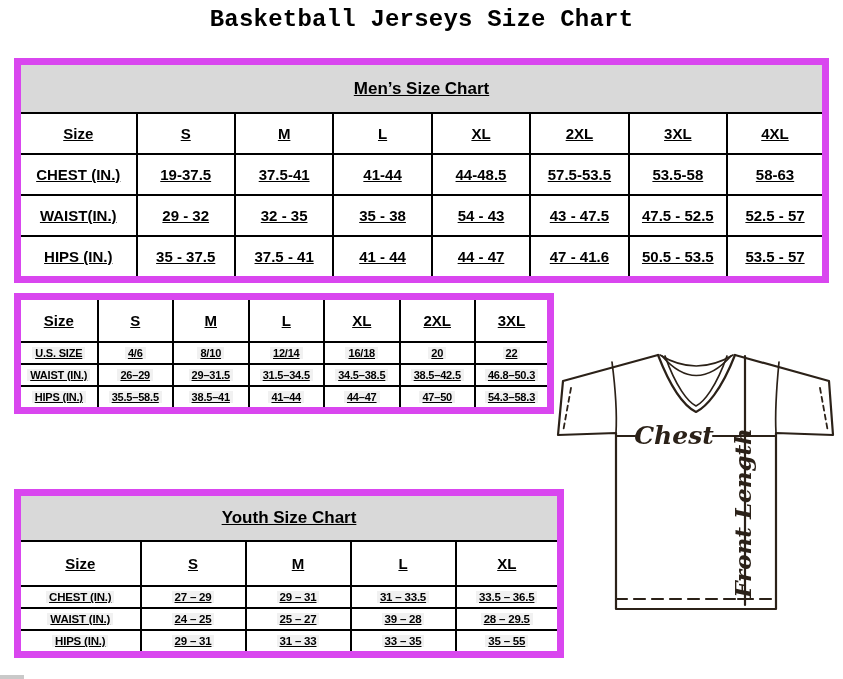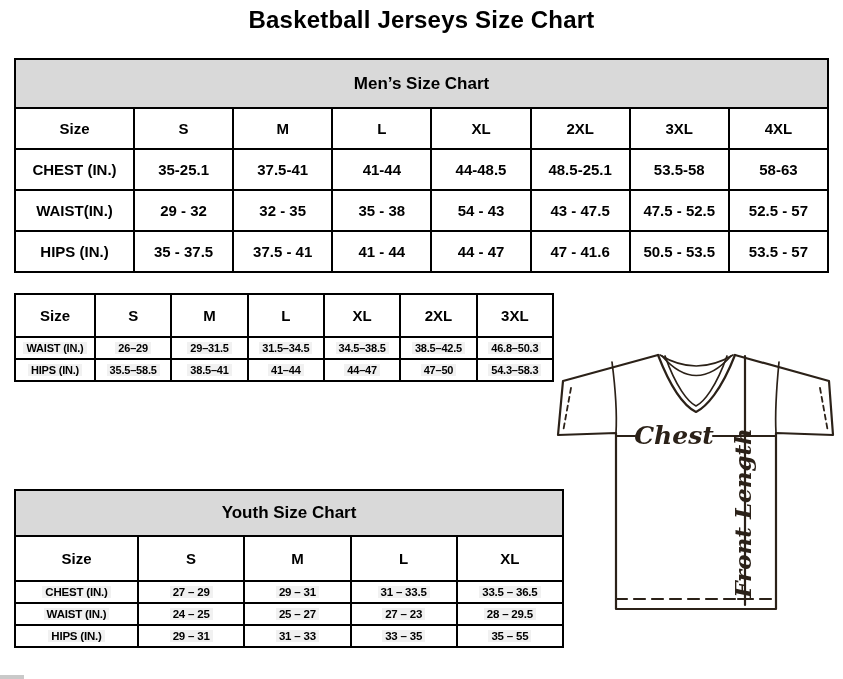--- a/index.html
+++ b/index.html
@@ -2,25 +2,26 @@
 <html><head>
 <meta charset="utf-8">
 <style>
   html,body{margin:0;padding:0;}
   body{
     width:843px;height:679px;position:relative;background:#ffffff;
     font-family:"Liberation Sans",sans-serif;color:#000;overflow:hidden;
   }
   .page-title{
     position:absolute;top:6px;left:0;width:843px;text-align:center;
-    font-size:24px;font-weight:bold;letter-spacing:.2px;
+    font-size:24px;font-weight:bold;letter-spacing:.2px;font-family:Liberation Mono, monospace;
   }
   table.tbl{
     position:absolute;border-collapse:collapse;table-layout:fixed;
-    border:2px solid #d946ef;
+    border:7px solid #d946ef;
+    text-decoration:underline;
   }
   .tbl td{
     border:2px solid #000;text-align:center;vertical-align:middle;
     font-weight:bold;padding:0;overflow:hidden;white-space:nowrap;
   }
   .tbl .title-cell{background:#d9d9d9;font-size:17px;}
   #men{left:14px;top:58px;width:815px;}
   #men .title-row td{height:47px;}
   #men .header-row td,#men .data-row td{height:39px;font-size:15px;}
   #men col.c0{width:119px;}
@@ -67,25 +68,25 @@
         <td class="size-cell">S</td>
         <td class="size-cell">M</td>
         <td class="size-cell">L</td>
         <td class="size-cell">XL</td>
         <td class="size-cell">2XL</td>
         <td class="size-cell">3XL</td>
         <td class="size-cell">4XL</td>
       </tr>
       <tr class="data-row">
         <td class="label-cell"><span class="cellspan">CHEST (IN.)</span></td>
-        <td class="value-cell"><span class="cellspan">35-25.1</span></td>
+        <td class="value-cell"><span class="cellspan">19-37.5</span></td>
         <td class="value-cell"><span class="cellspan">37.5-41</span></td>
         <td class="value-cell"><span class="cellspan">41-44</span></td>
         <td class="value-cell"><span class="cellspan">44-48.5</span></td>
-        <td class="value-cell"><span class="cellspan">48.5-25.1</span></td>
+        <td class="value-cell"><span class="cellspan">57.5-53.5</span></td>
         <td class="value-cell"><span class="cellspan">53.5-58</span></td>
         <td class="value-cell"><span class="cellspan">58-63</span></td>
       </tr>
       <tr class="data-row">
         <td class="label-cell"><span class="cellspan">WAIST(IN.)</span></td>
         <td class="value-cell"><span class="cellspan">29 - 32</span></td>
         <td class="value-cell"><span class="cellspan">32 - 35</span></td>
         <td class="value-cell"><span class="cellspan">35 - 38</span></td>
         <td class="value-cell"><span class="cellspan">54 - 43</span></td>
         <td class="value-cell"><span class="cellspan">43 - 47.5</span></td>
@@ -118,20 +119,29 @@
       <tr class="header-row">
         <td class="label-cell">Size</td>
         <td class="size-cell">S</td>
         <td class="size-cell">M</td>
         <td class="size-cell">L</td>
         <td class="size-cell">XL</td>
         <td class="size-cell">2XL</td>
         <td class="size-cell">3XL</td>
       </tr>
       <tr class="data-row">
+        <td class="label-cell"><span class="cellspan">U.S. SIZE</span></td>
+        <td class="value-cell"><span class="cellspan">4/6</span></td>
+        <td class="value-cell"><span class="cellspan">8/10</span></td>
+        <td class="value-cell"><span class="cellspan">12/14</span></td>
+        <td class="value-cell"><span class="cellspan">16/18</span></td>
+        <td class="value-cell"><span class="cellspan">20</span></td>
+        <td class="value-cell"><span class="cellspan">22</span></td>
+      </tr>
+      <tr class="data-row">
         <td class="label-cell"><span class="cellspan">WAIST (IN.)</span></td>
         <td class="value-cell"><span class="cellspan">26–29</span></td>
         <td class="value-cell"><span class="cellspan">29–31.5</span></td>
         <td class="value-cell"><span class="cellspan">31.5–34.5</span></td>
         <td class="value-cell"><span class="cellspan">34.5–38.5</span></td>
         <td class="value-cell"><span class="cellspan">38.5–42.5</span></td>
         <td class="value-cell"><span class="cellspan">46.8–50.3</span></td>
       </tr>
       <tr class="data-row">
         <td class="label-cell"><span class="cellspan">HIPS (IN.)</span></td>
@@ -167,21 +177,21 @@
         <td class="label-cell"><span class="cellspan">CHEST (IN.)</span></td>
         <td class="value-cell"><span class="cellspan">27 – 29</span></td>
         <td class="value-cell"><span class="cellspan">29 – 31</span></td>
         <td class="value-cell"><span class="cellspan">31 – 33.5</span></td>
         <td class="value-cell"><span class="cellspan">33.5 – 36.5</span></td>
       </tr>
       <tr class="data-row">
         <td class="label-cell"><span class="cellspan">WAIST (IN.)</span></td>
         <td class="value-cell"><span class="cellspan">24 – 25</span></td>
         <td class="value-cell"><span class="cellspan">25 – 27</span></td>
-        <td class="value-cell"><span class="cellspan">27 – 23</span></td>
+        <td class="value-cell"><span class="cellspan">39 – 28</span></td>
         <td class="value-cell"><span class="cellspan">28 – 29.5</span></td>
       </tr>
       <tr class="data-row">
         <td class="label-cell"><span class="cellspan">HIPS (IN.)</span></td>
         <td class="value-cell"><span class="cellspan">29 – 31</span></td>
         <td class="value-cell"><span class="cellspan">31 – 33</span></td>
         <td class="value-cell"><span class="cellspan">33 – 35</span></td>
         <td class="value-cell"><span class="cellspan">35 – 55</span></td>
       </tr>
     </tbody>

